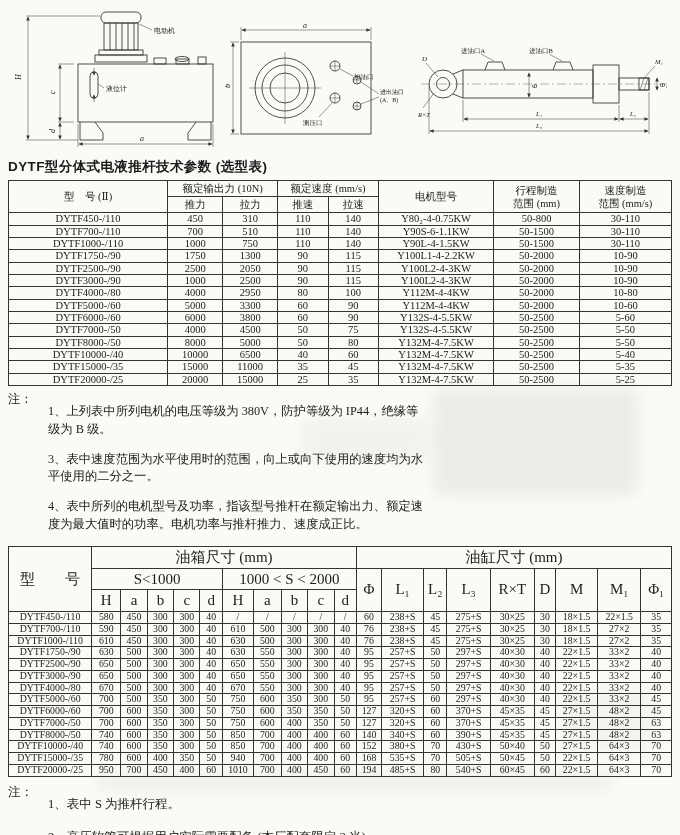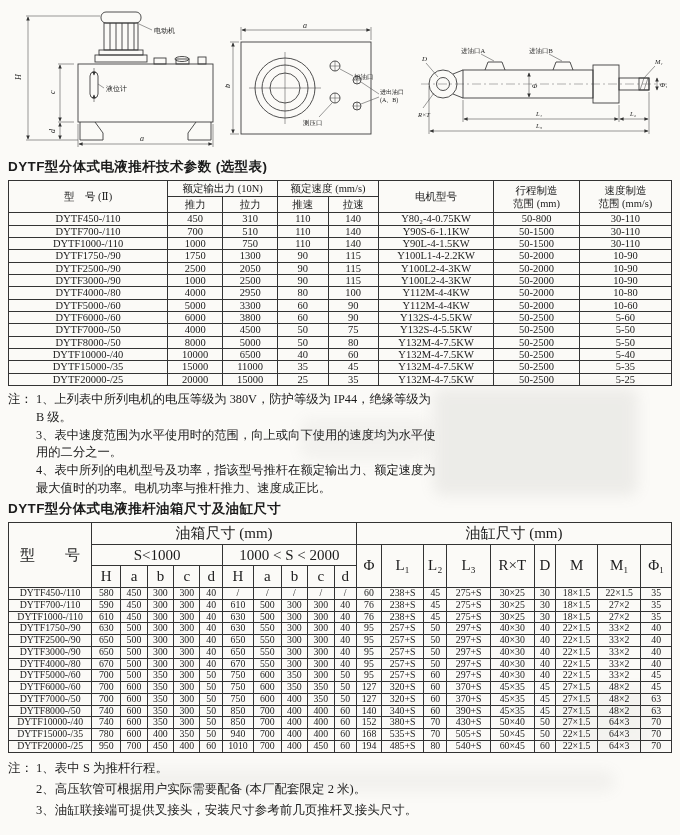--- a/index.html
+++ b/index.html
@@ -29,21 +29,21 @@
   .t1 th{font-size:10.5px;padding:1px 0;line-height:1.25}
   .t1 td{font-size:10.5px;line-height:1.08;padding:0 1px;height:10.6px}
   .t2 th{font-size:15px;padding:1px 0;line-height:1.25}
   .t2 td{font-size:9.8px;line-height:1.1;padding:0;height:10.4px}
 
   .notes{display:flex;margin-top:5px;font-size:12.3px;line-height:1.45}
   .notes .nlabel{flex:0 0 28px}
   .notes .nitems{width:402px}
   .notes.wide .nitems{width:560px}
   .notes.wide{line-height:1.7;font-size:12.5px}
-  .note-line{margin:0}
+  .note-line{margin:12px}
 </style>
 </head>
 <body>
 
 <div class="smudge" style="left:433px;top:388px;width:205px;height:108px;opacity:.12"></div>
 <div class="smudge" style="left:300px;top:418px;width:130px;height:42px;opacity:.07"></div>
 <div class="smudge" style="left:560px;top:688px;width:92px;height:62px;opacity:.06"></div>
 <div class="smudge" style="left:95px;top:770px;width:520px;height:22px;opacity:.08"></div>
 
 <div class="page">
@@ -380,21 +380,20 @@
 
   <div class="notes">
     <div class="nlabel">注：</div>
     <div class="nitems">
         <div class="note-line">1、上列表中所列电机的电压等级为 380V，防护等级为 IP44，绝缘等级为 B 级。</div>
         <div class="note-line">3、表中速度范围为水平使用时的范围，向上或向下使用的速度均为水平使用的二分之一。</div>
         <div class="note-line">4、表中所列的电机型号及功率，指该型号推杆在额定输出力、额定速度为最大值时的功率。电机功率与推杆推力、速度成正比。</div>
       </div>
   </div>
 
-  <div class="sec-title">DYTF型分体式电液推杆油箱尺寸及油缸尺寸</div>
 
   <table class="t2">
     <colgroup>
       <col style="width:12.6%">
       <col style="width:4.4%">
         <col style="width:4.0%">
         <col style="width:4.0%">
         <col style="width:4.0%">
         <col style="width:3.4%">
       <col style="width:4.7%">

